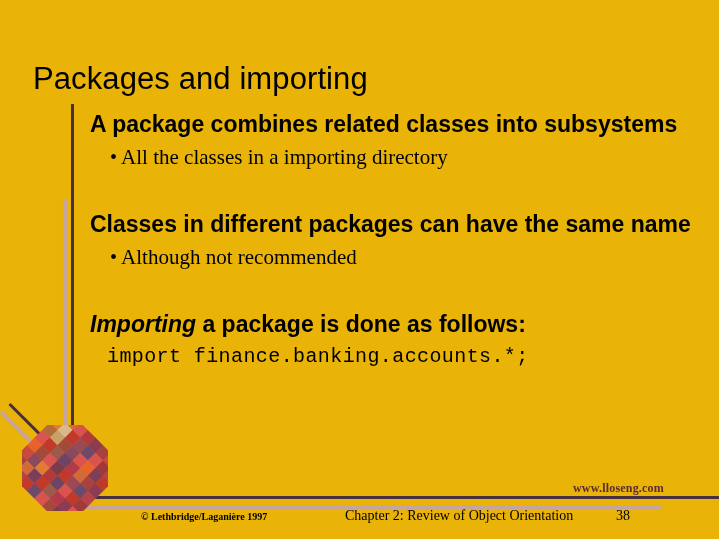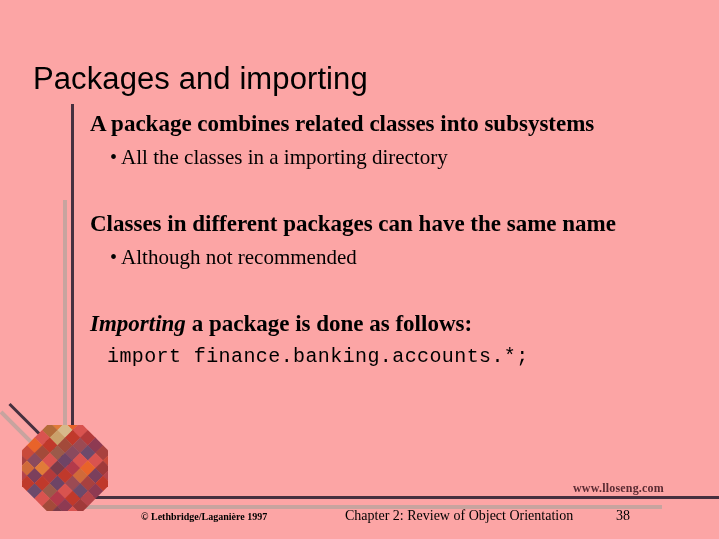--- a/index.html
+++ b/index.html
@@ -10,21 +10,21 @@
   body {
     width: 719px;
     height: 539px;
     overflow: hidden;
     font-family: "Liberation Serif", serif;
   }
   #slide {
     position: relative;
     width: 719px;
     height: 539px;
-    background: #fca5a5;
+    background: #eab308;
     overflow: hidden;
   }
 
   
   #slide-title {
     position: absolute;
     left: 33px;
     top: 40px;
     font-family: "Liberation Sans", sans-serif;
     font-size: 31px;
@@ -99,21 +99,21 @@
 
   
   #body-content {
     position: absolute;
     left: 90px;
     top: 110px;
     width: 600px;
   }
   .block { margin: 0 0 0 0; }
   .lead {
-    font-family: Liberation Serif, serif;
+    font-family: Liberation Sans, sans-serif;
     font-size: 23px;
     font-weight: bold;
     color: #000000;
     line-height: 28px;
     white-space: nowrap;
   }
   .lead .ital { font-style: italic; margin-top: 25px; }
   .sub {
     font-family: "Liberation Serif", serif;
     font-size: 21px;

